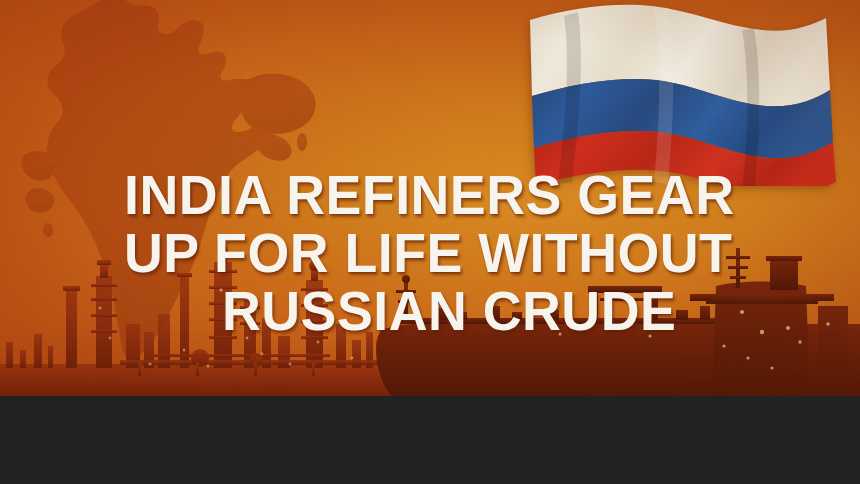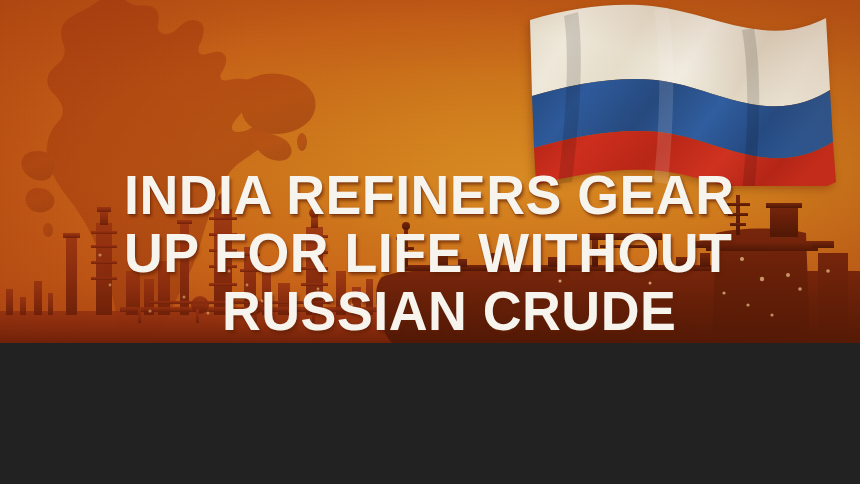--- a/index.html
+++ b/index.html
@@ -4,21 +4,21 @@
 <title>News Thumbnail</title>
 <style>
   html, body {
     margin: 0;
     padding: 0;
     background: #222;
   }
   #stage {
     position: relative;
     width: 860px;
-    height: 343px;
+    height: 396px;
     overflow: hidden;
     font-family: "Liberation Sans", sans-serif;
     background: #be185d;
   }
 
   
   .bg-base {
     position: absolute;
     inset: 0;
     background:

